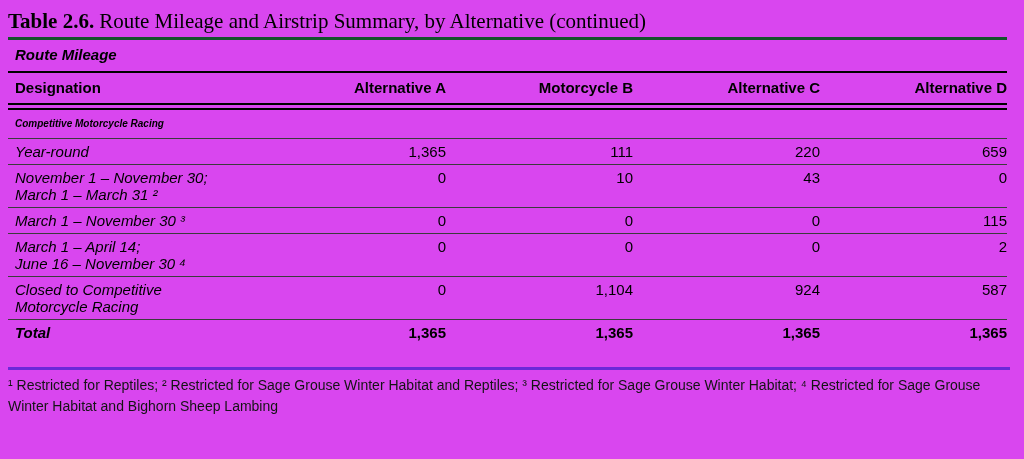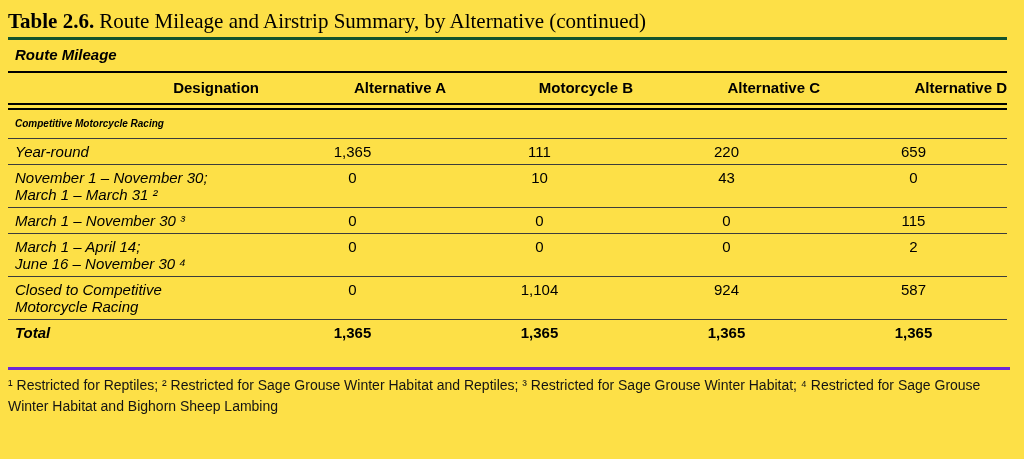--- a/index.html
+++ b/index.html
@@ -9,21 +9,21 @@
     width: 1024px;
     height: 459px;
     overflow: hidden;
     font-family: "Liberation Sans", "DejaVu Sans", sans-serif;
     color: #000;
   }
   .page {
     position: relative;
     width: 1024px;
     height: 459px;
-    background: #fde047;
+    background: #d946ef;
   }
   .doc-title {
     font-family: "Liberation Serif", "DejaVu Serif", serif;
     font-size: 21px;
     line-height: 26px;
     padding: 8px 10px 0 8px;
     white-space: nowrap;
   }
   .title-label { font-weight: bold; }
   .title-text  { margin-left: 5px; }
@@ -50,21 +50,21 @@
   .header-row th {
     font-weight: bold;
     font-size: 15px;
     line-height: 16px;
     padding: 7px 0 7px 0;
     text-align: right;
     vertical-align: middle;
     border-bottom: 7px double #000;
   }
   .header-row th.col-designation {
-    text-align: right;
+    text-align: left;
     padding-left: 7px;
   }
   .group-row td {
     font-weight: bold;
     font-style: italic;
     font-size: 10px;
     line-height: 16px;
     padding: 6px 0 6px 7px;
     border-bottom: 1px solid #3c3c3c;
   }
@@ -73,21 +73,21 @@
     line-height: 17px;
     padding: 4px 0 4px 0;
     vertical-align: top;
     border-bottom: 1px solid #3c3c3c;
   }
   .data-row td.cell-designation {
     padding-left: 7px;
     white-space: pre-line;
     font-style: italic;
   }
-  .data-row td.cell-value { text-align: center; }
+  .data-row td.cell-value { text-align: right; }
   .total-row td {
     font-weight: bold;
     border-bottom: none;
   }
 
   .footnote {
     margin: 22px 8px 0 8px;
     width: 1002px;
     border-top: 3px solid #6d28d9;
     padding-top: 5px;

